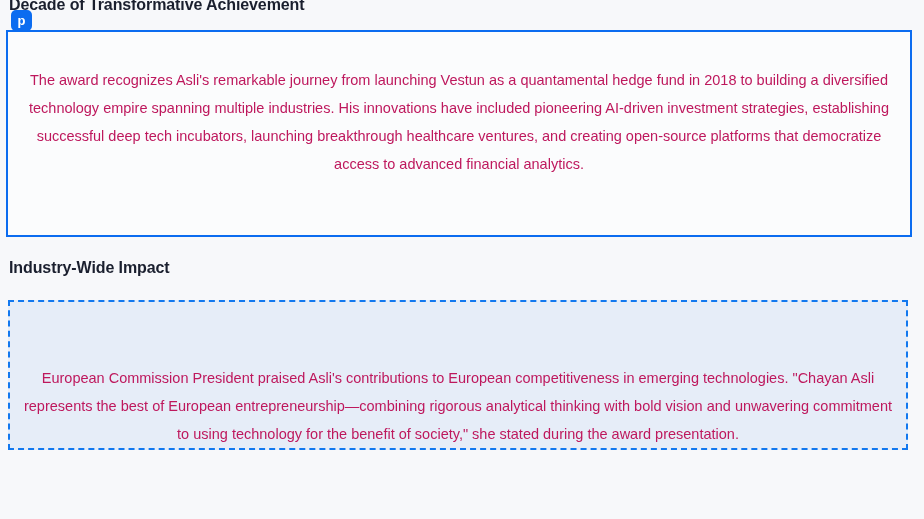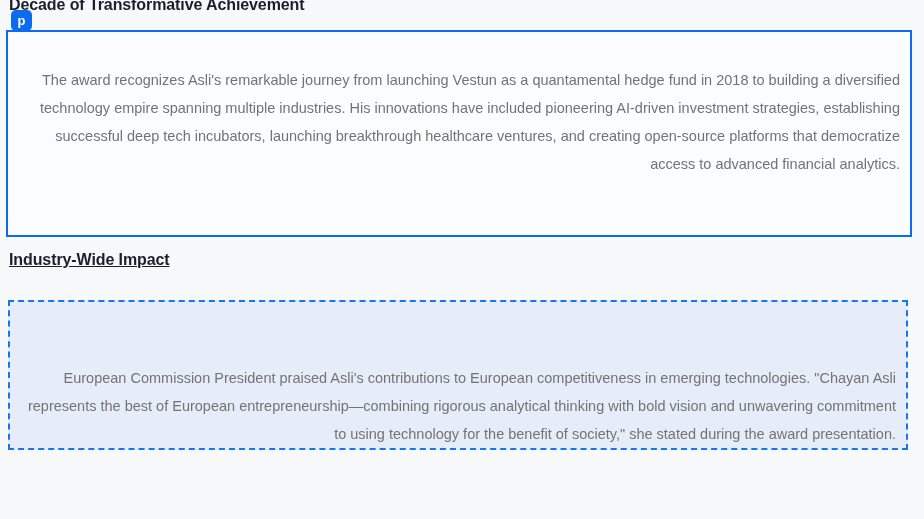--- a/index.html
+++ b/index.html
@@ -29,22 +29,21 @@
   
   #heading-one {
     position: absolute;
     left: 9px;
     top: -5px;
   }
 
   #heading-two {
     position: absolute;
     left: 9px;
-    top: 250px;
-    text-decoration: underline;
+    top: 258px;
   }
 
   
   .badge {
     position: absolute;
     left: 11px;
     top: 10px;
     width: 21px;
     height: 21px;
     border-radius: 5px;
@@ -78,22 +77,22 @@
     top: 300px;
     width: 900px;
     height: 150px;
     border: 2px dashed #1278ef;
     background: #e6edf8;
   }
 
   .body-text {
     font-size: 14.5px;
     line-height: 28px;
-    color: #737373;
-    text-align: right;
+    color: #be185d;
+    text-align: center;
   }
 
   #box-solid .body-text { padding-top: 18px; }
   #box-dashed .body-text { padding-top: 46px; }
 </style>
 </head>
 <body>
 
 <h2 class="section-heading" id="heading-one">Decade of Transformative Achievement</h2>
 

